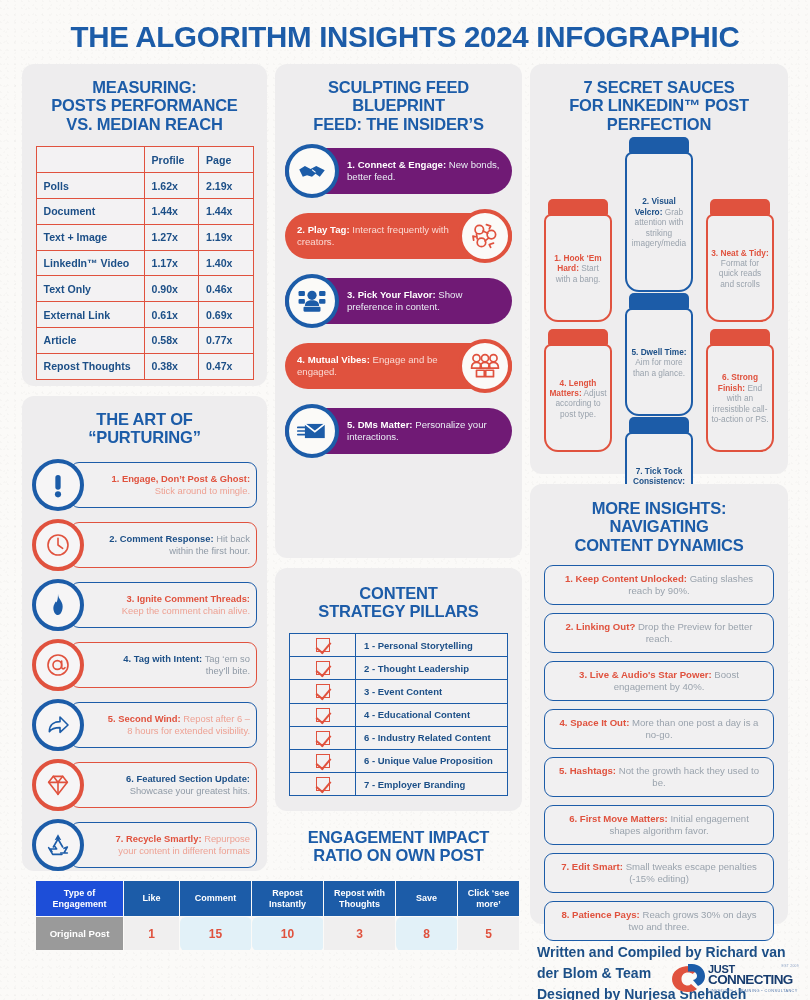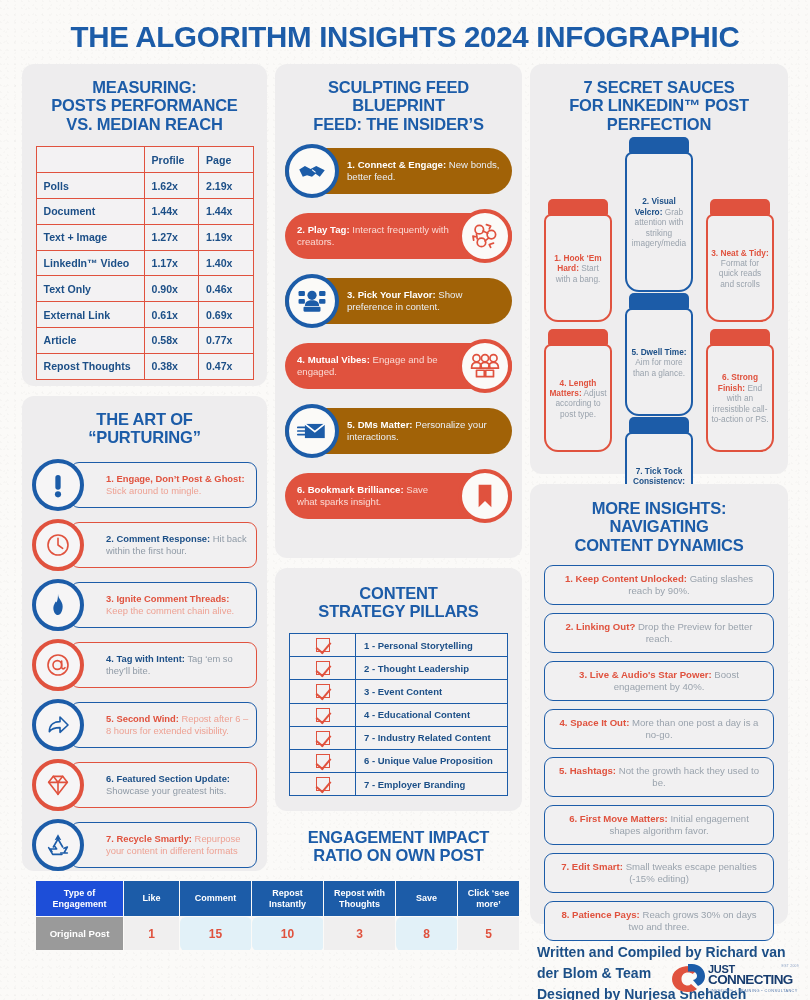--- a/index.html
+++ b/index.html
@@ -76,21 +76,21 @@
     background: #f3f2f3;
   }
   .perf-table th { color: #1c4f87; }
   .perf-table col.c-label { width: 108px; }
   .perf-table col.c-val { width: 54.5px; }
   .perf-table .val { padding-left: 7px; }
 
   
   #panel-purturing { left: 22px; top: 396px; width: 245px; height: 475px; }
   #panel-purturing .panel-title { padding: 14px 8px 0; }
-  .pill-list { margin-top: 12px; position: relative; }
+  .pill-list { margin-top: 12px; position: relative; text-align: right; }
   .pill-row {
     position: relative;
     height: 52px;
     margin: 0 10px 8px 10px;
   }
   .pill-row .obox {
     position: absolute; left: 38px; right: 0; top: 3px; bottom: 3px;
     border: 1.6px solid #1c5ca8;
     border-radius: 9px;
     background: #f1f0f1;
@@ -129,21 +129,21 @@
   }
   .eng-table td.alt { background: #e2f1f8; border-radius: 6px; }
   .eng-table td.type { background: #9a9a9a; color: #fff; font-size: 9.6px; margin-left: 40px; }
 
   
   #panel-sculpting { left: 275px; top: 64px; width: 247px; height: 494px; }
   #panel-sculpting .panel-title { padding: 14px 12px 0; }
   .fp { position: relative; height: 54px; margin: 0 10px 11px; }
   .fp .bar {
     position: absolute; left: 0; right: 0; top: 4px; bottom: 4px;
-    background: #a16207; border-radius: 24px;
+    background: #701a75; border-radius: 24px;
     display: flex; align-items: center;
   }
   .fp.red .bar { background: #e0523e; }
   .fp .bar .t {
     font-size: 9.6px; line-height: 1.3; color: #fff;
     padding-left: 62px; padding-right: 10px;
   }
   .fp.iconright .bar .t { padding-left: 12px; padding-right: 62px; }
   .fp .t b { font-weight: 700; }
   .fp .t span { color: #e9eef4; }
@@ -458,30 +458,20 @@
             <div class="t"><b>5. DMs Matter:</b> <span>Personalize your interactions.</span></div>
           </div>
           <div class="ic left">
             <svg width="34" height="34" viewBox="0 0 48 48">
               <path d="M14 14 L42 14 L42 34 L14 34 Z" fill="#1c5ca8"></path>
               <path d="M14 14 L28 25 L42 14" stroke="#fff" fill="none" stroke-width="2.4"></path>
               <path d="M4 19 L14 19 M4 24 L14 24 M4 29 L14 29" stroke="#1c5ca8" fill="none" stroke-width="2.4" stroke-linecap="round" stroke-linejoin="round"></path>
             </svg>
           </div>
         </div>
-        <div class="fp red iconright">
-          <div class="bar">
-            <div class="t"><b>6. Bookmark Brilliance:</b> <span>Save what sparks insight.</span></div>
-          </div>
-          <div class="ic right">
-            <svg width="34" height="34" viewBox="0 0 48 48">
-              <path d="M15 8 L33 8 L33 40 L24 31 L15 40 Z" fill="#e0523e"></path>
-            </svg>
-          </div>
-        </div>
       </div>
   </div>
 
   <div class="panel" id="panel-pillars">
     <div class="panel-title">
       <div>CONTENT</div>
       <div>STRATEGY PILLARS</div>
     </div>
     <table class="pillar-table">
       <tbody id="pillars-body">
@@ -496,21 +486,21 @@
           <tr>
             <td class="chk"><span class="chkbox"></span></td>
             <td>3 - Event Content</td>
           </tr>
           <tr>
             <td class="chk"><span class="chkbox"></span></td>
             <td>4 - Educational Content</td>
           </tr>
           <tr>
             <td class="chk"><span class="chkbox"></span></td>
-            <td>7 - Industry Related Content</td>
+            <td>6 - Industry Related Content</td>
           </tr>
           <tr>
             <td class="chk"><span class="chkbox"></span></td>
             <td>6 - Unique Value Proposition</td>
           </tr>
           <tr>
             <td class="chk"><span class="chkbox"></span></td>
             <td>7 - Employer Branding</td>
           </tr>
         </tbody>

